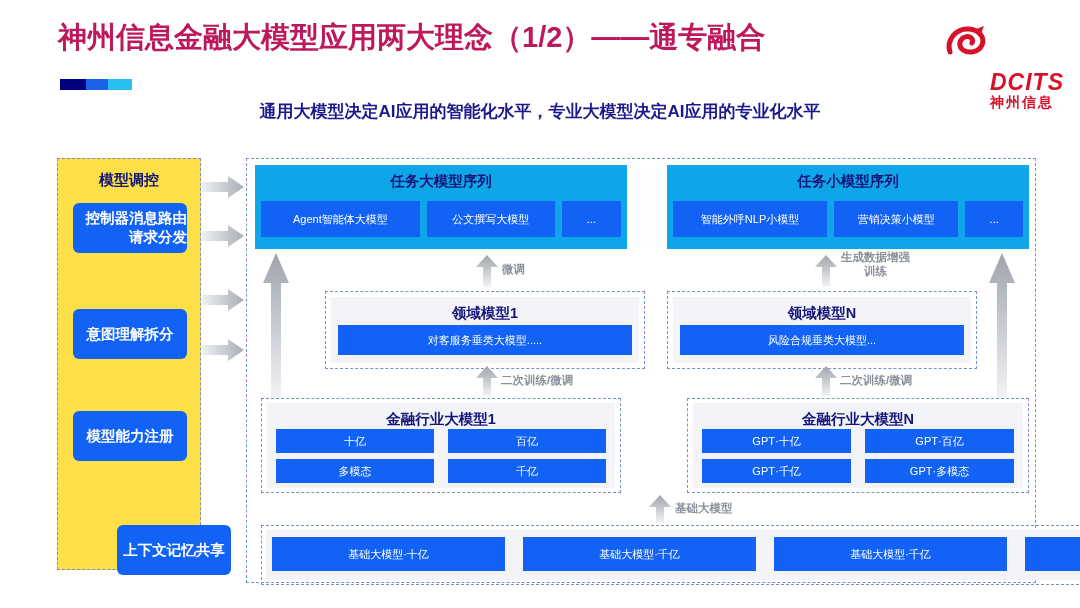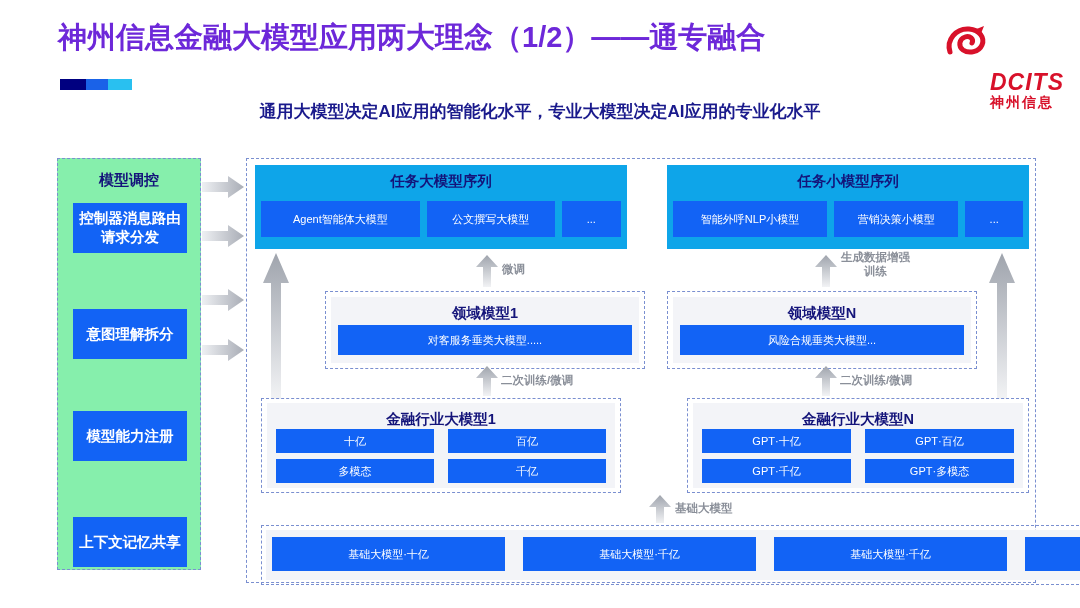--- a/index.html
+++ b/index.html
@@ -5,21 +5,21 @@
   html,body{margin:0;padding:0;}
   body{
     width:1080px;height:608px;background:#ffffff;
     font-family:"Liberation Sans","DejaVu Sans",sans-serif;
     overflow:hidden;position:relative;
   }
   
   .header{position:absolute;left:0;top:0;width:1080px;height:95px;}
   .title{
     position:absolute;left:58px;top:18px;
-    font-size:29px;font-weight:bold;color:#6d28d9;
+    font-size:29px;font-weight:bold;color:#be185d;
     letter-spacing:0px;white-space:nowrap;
   }
   .accent-bar{position:absolute;left:60px;top:79px;width:72px;height:11px;display:flex;}
   .accent-bar i{display:block;height:100%;}
   .seg0{width:26px;background:#000080;}
   .seg1{width:22px;background:#1a62e8;}
   .seg2{width:24px;background:#29c0f0;}
   .logo{position:absolute;right:8px;top:18px;width:128px;height:58px;}
   .logo-mark{position:absolute;left:0;top:6px;width:44px;height:44px;}
   .logo-text{position:absolute;left:46px;top:4px;}
@@ -28,35 +28,35 @@
   .subtitle{
     position:absolute;left:0;top:100px;width:1080px;text-align:center;
     font-size:17px;font-weight:bold;color:#1a1a8c;
   }
   
   .diagram{position:absolute;left:0;top:150px;width:1080px;height:450px;}
   .dashed{border:1px dashed #7a8fd0;}
   
   .ctrl-col{
     position:absolute;left:57px;top:8px;width:144px;height:412px;
-    background:#86efac;box-sizing:border-box;
+    background:#fde047;box-sizing:border-box;
   }
   .ctrl-title{
     position:absolute;left:0;top:12px;width:100%;text-align:center;
     font-size:15px;font-weight:bold;color:#14147a;
   }
   .ctrl-box{
     position:absolute;left:15px;width:114px;background:#1263f5;color:#fff;
     font-size:14.5px;font-weight:bold;display:flex;align-items:center;
-    justify-content:center;text-align:center;line-height:19px;
+    justify-content:center;text-align:right;line-height:19px;border-radius:6px;
   }
   .cb0{top:44px;height:50px;}
   .cb1{top:150px;height:50px;}
   .cb2{top:252px;height:50px;}
-  .cb3{top:358px;height:50px;}
+  .cb3{top:366px;height:50px;margin-left:44px;}
   
   .r-arrow{position:absolute;width:42px;height:24px;}
   
   .main-box{
     position:absolute;left:246px;top:8px;width:790px;height:425px;
     box-sizing:border-box;
   }
   
   .panel{position:absolute;background:#0ea5e9;box-sizing:border-box;}
   .panel-title{

